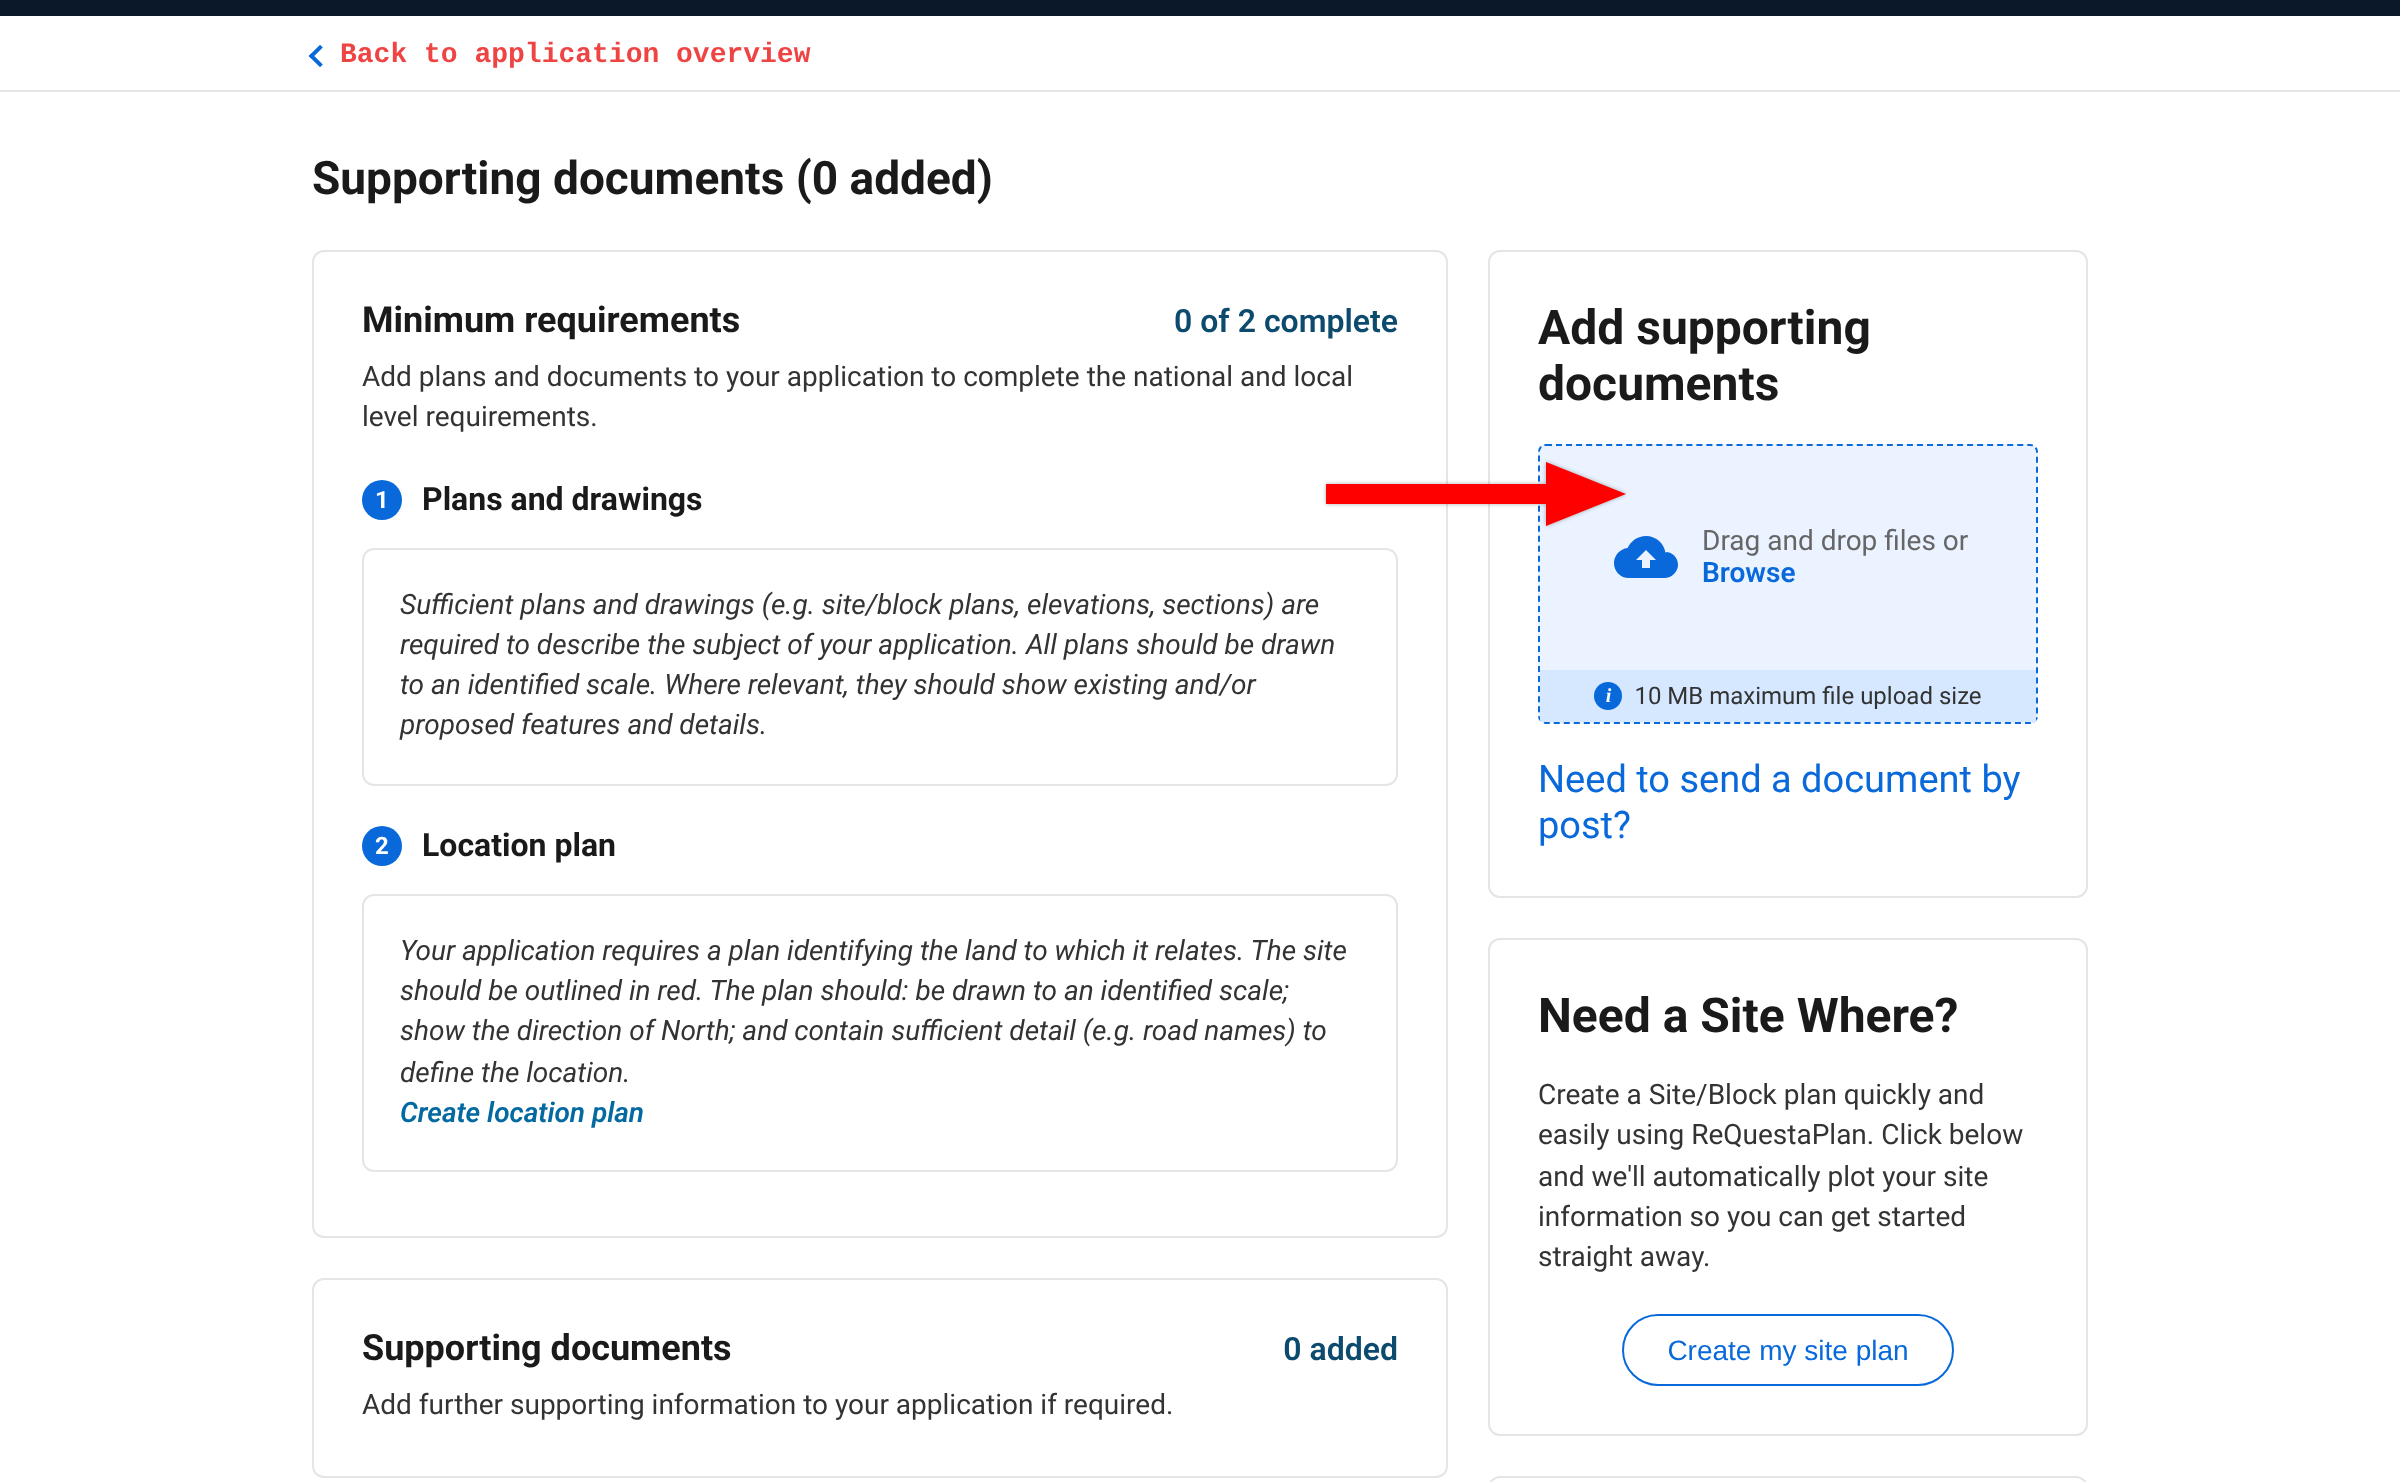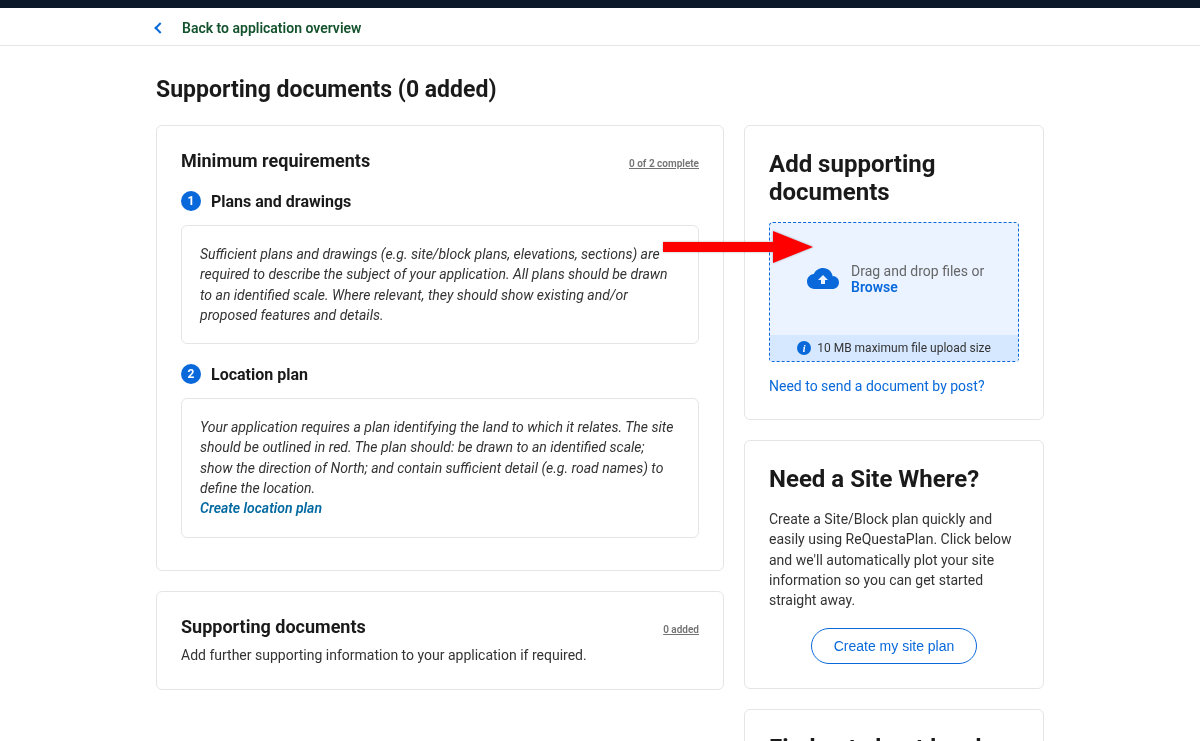--- a/index.html
+++ b/index.html
@@ -20,27 +20,28 @@
 .breadcrumb-bar {
   border-bottom: 1px solid #e5e5e5;
   padding: 9px 0;
 }
 .container {
   max-width: 920px;
   margin: 0 auto;
   padding: 0 16px;
 }
 .breadcrumb-link {
-  color: #14532d;
+  color: #ef4444;
   text-decoration: none;
   font-size: 14px;
   font-weight: 600;
   display: inline-flex;
   align-items: center;
-  gap: 18px;
+  gap: 6px;
+  font-family: Liberation Mono, monospace;
 }
 .chevron-left {
   display: inline-block;
   width: 8px;
   height: 8px;
   border-left: 2px solid #0969da;
   border-bottom: 2px solid #0969da;
   transform: rotate(45deg);
 }
 .page-title {
@@ -68,24 +69,23 @@
   align-items: baseline;
   margin-bottom: 8px;
   text-align: center;
 }
 .card-title {
   font-size: 18px;
   font-weight: 700;
   color: #1a1a1a;
 }
 .card-status {
-  font-size: 10px;
+  font-size: 16px;
   font-weight: 600;
-  color: #737373;
-  text-decoration: underline;
+  color: #0c4a6e;
 }
 .card-desc {
   font-size: 14px;
   color: #333;
   margin-bottom: 18px;
   line-height: 1.45;
 }
 .requirement-heading {
   display: flex;
   align-items: center;
@@ -183,21 +183,21 @@
   font-size: 10px;
   font-weight: 700;
   display: inline-flex;
   align-items: center;
   justify-content: center;
   font-style: italic;
   font-family: Georgia, serif;
 }
 .post-link {
   color: #0969da;
-  font-size: 14px;
+  font-size: 19px;
   text-decoration: none;
   display: inline-block;
   margin-top: 16px;
 }
 .outline-button {
   border: 1.5px solid #0969da;
   background: #fff;
   color: #0969da;
   border-radius: 999px;
   padding: 9px 22px;
@@ -241,20 +241,21 @@
 
   <div class="content-grid">
 
     <div>
 
       <div class="card">
         <div class="card-header">
           <div class="card-title">Minimum requirements</div>
           <div class="card-status">0 of 2 complete</div>
         </div>
+        <div class="card-desc">Add plans and documents to your application to complete the national and local level requirements.</div>
 
         <div class="requirement-heading">
           <span class="circle-number">1</span>
           <span class="requirement-title">Plans and drawings</span>
         </div>
         <div class="requirement-box">
           <span>Sufficient plans and drawings (e.g. site/block plans, elevations, sections) are required to describe the subject of your application. All plans should be drawn to an identified scale. Where relevant, they should show existing and/or proposed features and details.</span>
         </div>
 
         <div class="requirement-heading">

